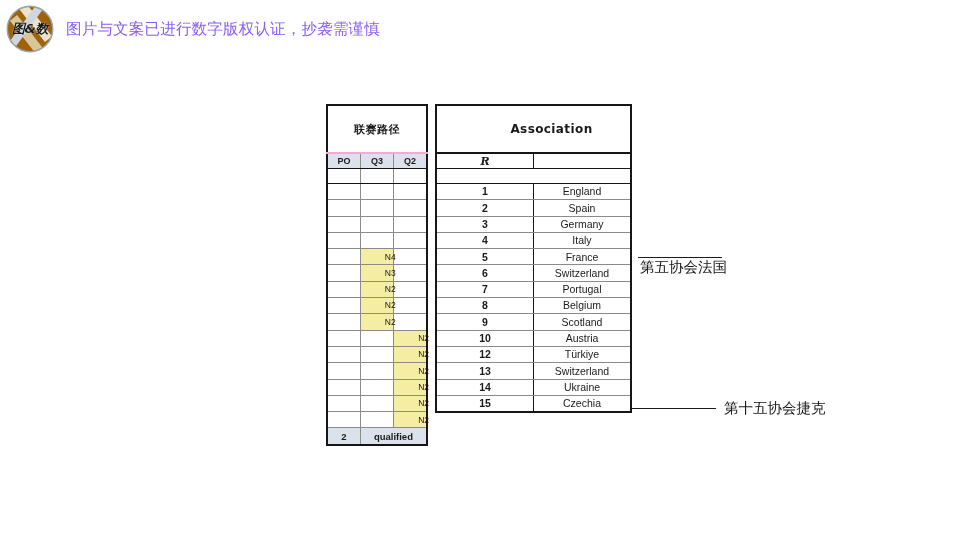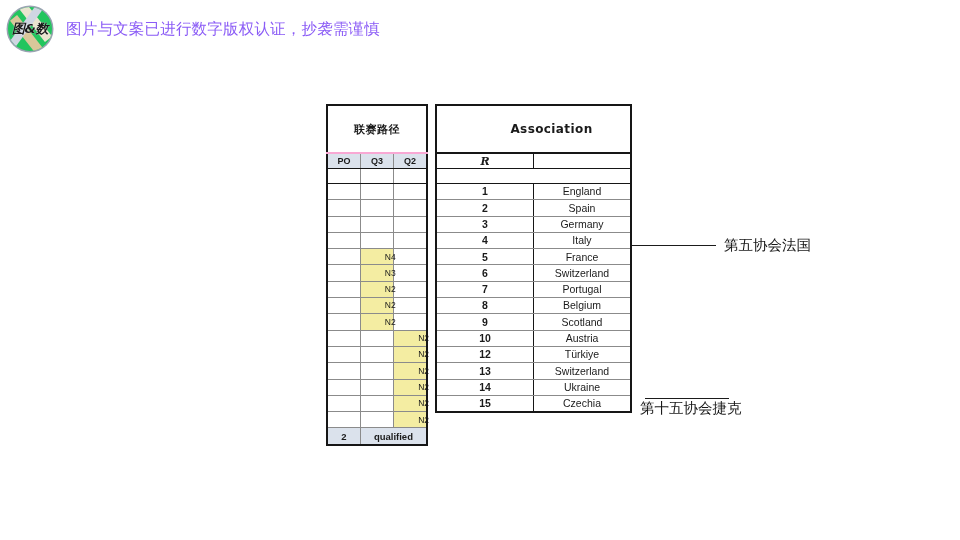--- a/index.html
+++ b/index.html
@@ -23,21 +23,21 @@
     height: 58px;
     display: flex;
     align-items: center;
   }
   #brand-logo {
     position: relative;
     width: 44px;
     height: 44px;
     margin-left: 8px;
     border-radius: 50%;
-    background: #22c55e;
+    background: #a16207;
     box-shadow: 0 0 0 1.5px #9aa3b2;
     overflow: hidden;
     flex: 0 0 auto;
   }
   #brand-logo .ribbon-a,
   #brand-logo .ribbon-b {
     position: absolute;
     width: 60px;
     height: 9px;
   }
@@ -203,22 +203,22 @@
     height: 0;
     border-top: 1.5px solid #1b1b1b;
   }
   .annotation .annotation-label {
     margin-left: 8px;
     font-family: "DejaVu Sans", sans-serif;
     font-size: 14.5px;
     color: #171717;
     white-space: nowrap;
   }
-  #annotation-france { left: 632px; top: 235px; }
-  #annotation-czechia { left: 632px; top: 398px; flex-direction: column; }
+  #annotation-france { left: 632px; top: 257px; flex-direction: column; }
+  #annotation-czechia { left: 632px; top: 398px; }
 </style>
 </head>
 <body>
 
 <div id="watermark-banner">
   <div id="brand-logo">
     <div class="ribbon-a"></div>
     <div class="ribbon-b"></div>
     <div class="ribbon-c"></div>
     <div class="logo-text">图&amp;数</div>

